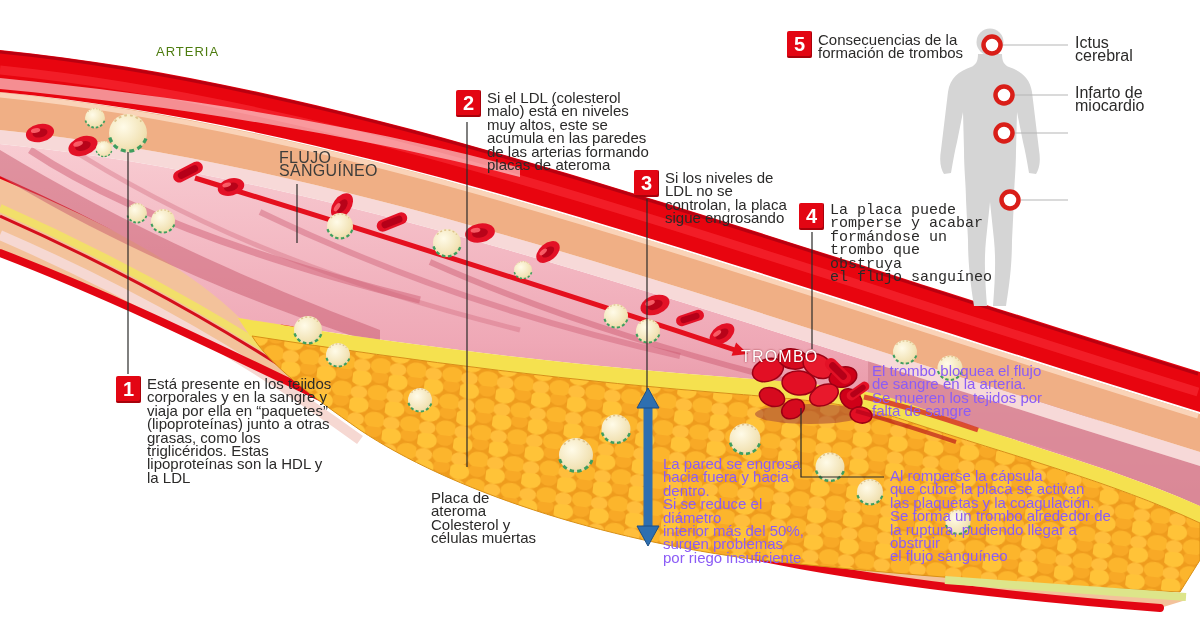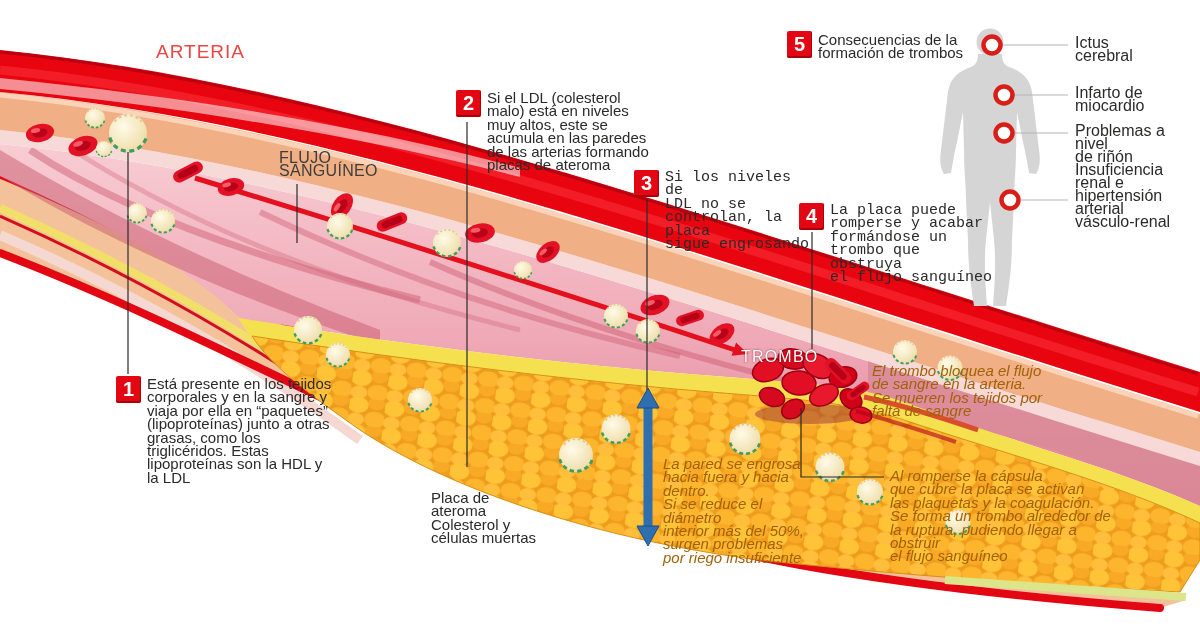--- a/index.html
+++ b/index.html
@@ -1,21 +1,21 @@
 <!DOCTYPE html>
 <html><head>
 <meta charset="utf-8">
 <style>
   html,body{margin:0;padding:0;background:#fff;}
   .stage{position:relative;width:1200px;height:633px;background:#ffffff;overflow:hidden;
          font-family:"Liberation Sans",sans-serif;color:#2b2a29;}
   .stage svg{position:absolute;left:0;top:0;}
   .txt{position:absolute;font-size:15px;line-height:13.4px;white-space:pre-line;}
-  .maroon{color:#a16207;font-style:italic;}
-  .title{font-size:19px;letter-spacing:1px;color:#ef4444;}
+  .maroon{color:#8b5cf6;}
+  .title{font-size:13px;letter-spacing:1px;color:#4d7c0f;}
   .caps{font-size:16px;color:#3d3d3b;letter-spacing:.3px;}
   .badge{position:absolute;width:25px;height:27px;background:#e30613;border-radius:2px;
          color:#fff;font-weight:bold;font-size:20px;display:flex;align-items:center;
          justify-content:center;box-shadow:inset -1px -2px 0 rgba(120,0,5,.55);}
   .trombo-lbl{position:absolute;color:#ffffff;font-size:16px;letter-spacing:1.2px;
               text-shadow:0 0 2px rgba(120,0,10,.8);}
   .cons{position:absolute;font-size:16px;line-height:13px;white-space:pre-line;}
 </style>
 </head>
 <body>
@@ -212,21 +212,21 @@
   <div class="txt" style="left:487px;top:91px;width:180px;">Si el LDL (colesterol
 malo) está en niveles
 muy altos, este se
 acumula en las paredes
 de las arterias formando
 placas de ateroma</div>
 
   <div class="badge" style="left:634px;top:170px;">
     <span>3</span>
   </div>
-  <div class="txt" style="left:665px;top:171px;width:150px;font-family:Liberation Mono, monospace;">Si los niveles de
+  <div class="txt" style="left:665px;top:171px;width:150px;">Si los niveles de
 LDL no se
 controlan, la placa
 sigue engrosando</div>
 
   <div class="badge" style="left:799px;top:203px;">
     <span>4</span>
   </div>
   <div class="txt" style="left:830px;top:204px;width:170px;font-family:Liberation Mono, monospace;">La placa puede
 romperse y acabar
 formándose un
@@ -260,19 +260,14 @@
 el flujo sanguíneo</div>
   <div class="txt" style="left:431px;top:471px;width:130px;margin-top:20px;">Placa de
 ateroma
 Colesterol y
 células muertas</div>
 
   <div class="cons" style="left:1075px;top:36px;">Ictus
 cerebral</div>
   <div class="cons" style="left:1075px;top:86px;">Infarto de
 miocardio</div>
-  <div class="cons" style="left:1075px;top:124px;">Problemas a nivel
-de riñón
-Insuficiencia renal e
-hipertensión arterial
-vásculo-renal</div>
 
 </div>
 
 </body></html>

